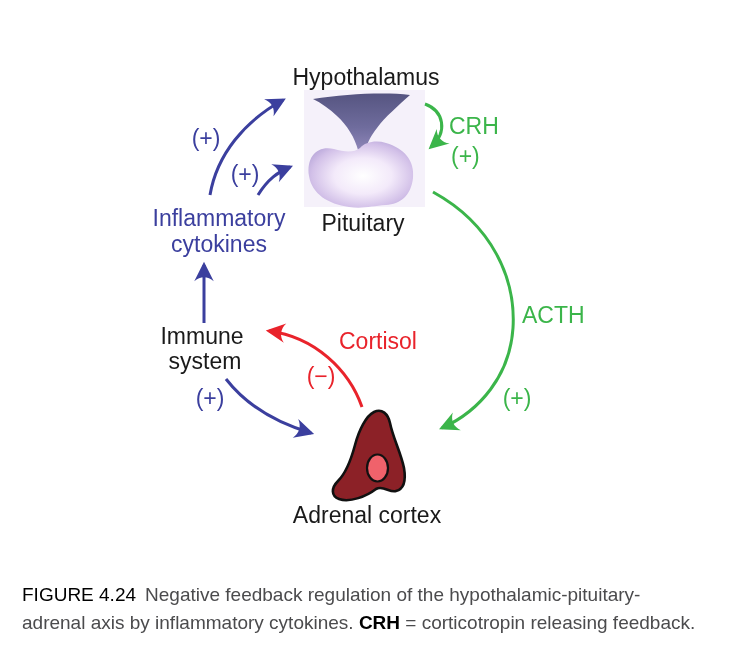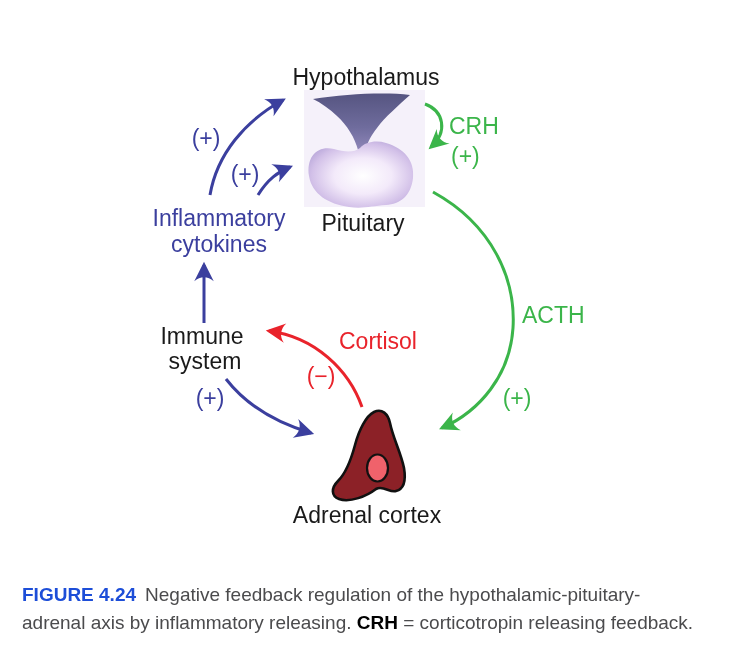--- a/index.html
+++ b/index.html
@@ -11,21 +11,21 @@
   .diagram{position:absolute;left:0;top:0;}
   .diagram text{font-family:"Liberation Sans",sans-serif;font-size:23px;}
   .lbl-black{fill:#1a1a1a;}
   .lbl-blue{fill:#3B3F9E;}
   .lbl-green{fill:#3BB54A;}
   .lbl-red{fill:#E9232B;}
   .caption{
     position:absolute;left:22px;top:534px;width:680px;
     font-size:19px;line-height:27.5px;color:#4b4b4d;
   }
-  .caption .fig-label{font-weight:bold;color:#1d4ed8;margin-right:9px;}
+  .caption .fig-label{font-weight:normal;color:#000000;margin-right:9px;}
   .caption .abbr{font-weight:bold;color:#000;}
 </style>
 </head>
 <body>
 
 <div class="page">
 
   <svg class="diagram" width="732" height="525" viewBox="0 0 732 525" aria-hidden="false">
     <defs>
       <marker id="mb" viewBox="0 0 10 10" refX="8" refY="5" markerWidth="7.2" markerHeight="7.2" orient="auto">
@@ -93,16 +93,16 @@
     <text x="522" y="295" class="lbl-green">ACTH</text>
     <text x="517" y="378" text-anchor="middle" class="lbl-green">(+)</text>
     <text x="339" y="321" class="lbl-red">Cortisol</text>
     <text x="321" y="356" text-anchor="middle" class="lbl-red">(−)</text>
     <text x="206" y="118" text-anchor="middle" class="lbl-blue">(+)</text>
     <text x="245" y="154" text-anchor="middle" class="lbl-blue">(+)</text>
     <text x="210" y="378" text-anchor="middle" class="lbl-blue">(+)</text>
   </svg>
 
   <p class="caption">
-    <span class="fig-label">FIGURE 4.24</span><span>Negative feedback regulation of the hypothalamic-pituitary-adrenal axis by inflammatory releasing. </span><span class="abbr">CRH</span><span> = corticotropin releasing feedback.</span>
+    <span class="fig-label">FIGURE 4.24</span><span>Negative feedback regulation of the hypothalamic-pituitary-adrenal axis by inflammatory cytokines. </span><span class="abbr">CRH</span><span> = corticotropin releasing feedback.</span>
   </p>
 
 </div>
 
 </body></html>

